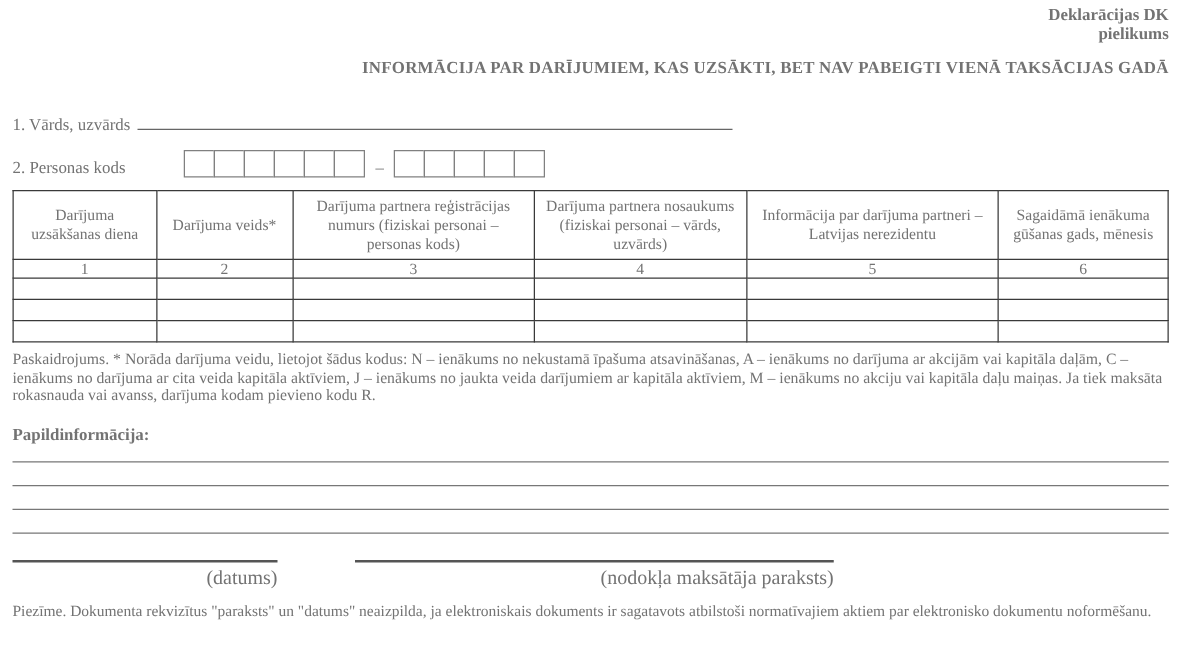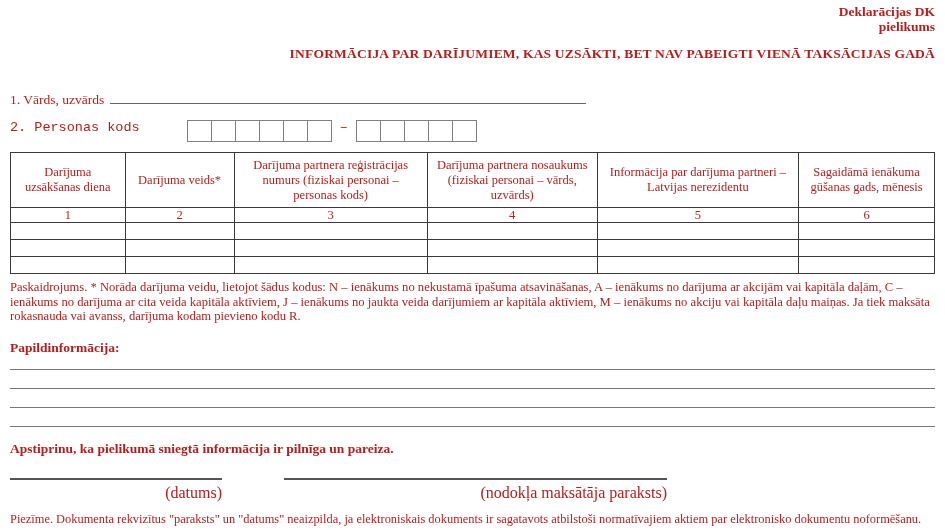--- a/index.html
+++ b/index.html
@@ -1,26 +1,26 @@
 <!DOCTYPE html>
 <html><head>
 <meta charset="utf-8">
 <style>
   html,body{margin:0;padding:0;background:#fff;}
   .page{
     width:945px;height:530px;box-sizing:border-box;
     padding:4px 10px 0 10px;position:relative;overflow:hidden;
-    background:#fff;color:#b91c1c;
+    background:#fff;color:#737373;
     font-family:"Liberation Serif", serif;
   }
   .corner{text-align:right;font-weight:bold;font-size:13.5px;line-height:15px;}
   .doc-title{text-align:right;font-weight:bold;font-size:13.5px;margin-top:12px;letter-spacing:.2px;}
   .field-row{display:flex;align-items:baseline;font-size:13.5px;}
   .field-row.f1{margin-top:26px;}
-  .field-row.f2{margin-top:12px;align-items:flex-start;font-family:Liberation Mono, monospace;}
+  .field-row.f2{margin-top:12px;align-items:flex-end;}
   .name-line{width:476px;border-bottom:1px solid #666;height:15px;margin-left:6px;}
   .kods-group{display:flex;align-items:center;margin-left:47px;}
   .kbox{width:23px;height:20px;border:1px solid #808080;margin-left:-1px;background:#fff;}
   .kbox:first-child{margin-left:0;}
   .kdash{margin:0 8px;font-size:13.5px;}
   table.main{
     width:100%;border-collapse:collapse;margin-top:10px;
     font-size:12.5px;text-align:center;table-layout:fixed;padding-left:36px;
   }
   table.main th,table.main td{border:1px solid #3a3a3a;padding:0 5px;vertical-align:middle;}
@@ -134,21 +134,20 @@
   <div class="paskaid">Paskaidrojums. * Norāda darījuma veidu, lietojot šādus kodus: N – ienākums no nekustamā īpašuma atsavināšanas, A – ienākums no darījuma ar akcijām vai kapitāla daļām, C – ienākums no darījuma ar cita veida kapitāla aktīviem, J – ienākums no jaukta veida darījumiem ar kapitāla aktīviem, M – ienākums no akciju vai kapitāla daļu maiņas. Ja tiek maksāta rokasnauda vai avanss, darījuma kodam pievieno kodu R.</div>
 
   <div class="papild-label">Papildinformācija:</div>
   <div>
     <div class="fill-line first"></div>
     <div class="fill-line"></div>
     <div class="fill-line"></div>
     <div class="fill-line"></div>
   </div>
 
-  <div class="confirm">Apstiprinu, ka pielikumā sniegtā informācija ir pilnīga un pareiza.</div>
 
   <div class="sig-row">
     <div class="sig-col c1">
       <div class="sig-line"></div>
       <div class="sig-label">(datums)</div>
     </div>
     <div class="sig-col c2">
       <div class="sig-line"></div>
       <div class="sig-label">(nodokļa maksātāja paraksts)</div>
     </div>

